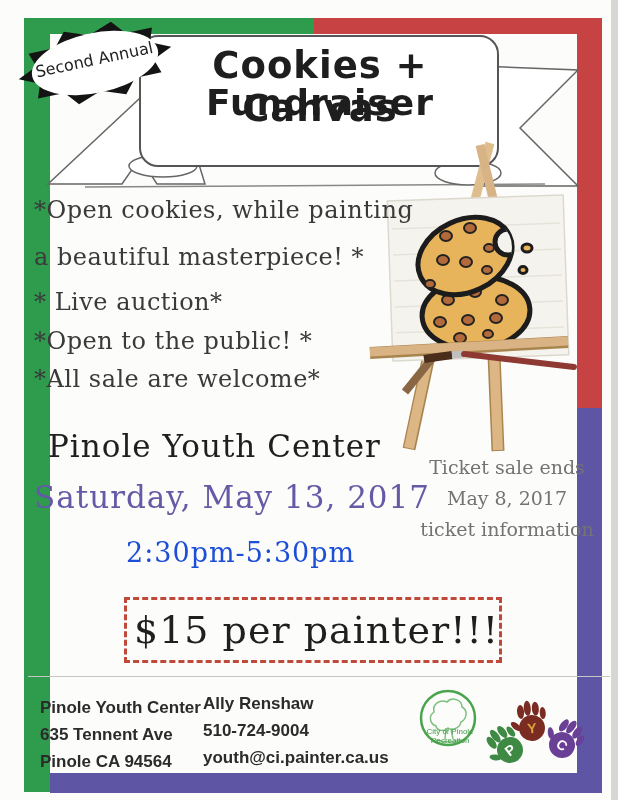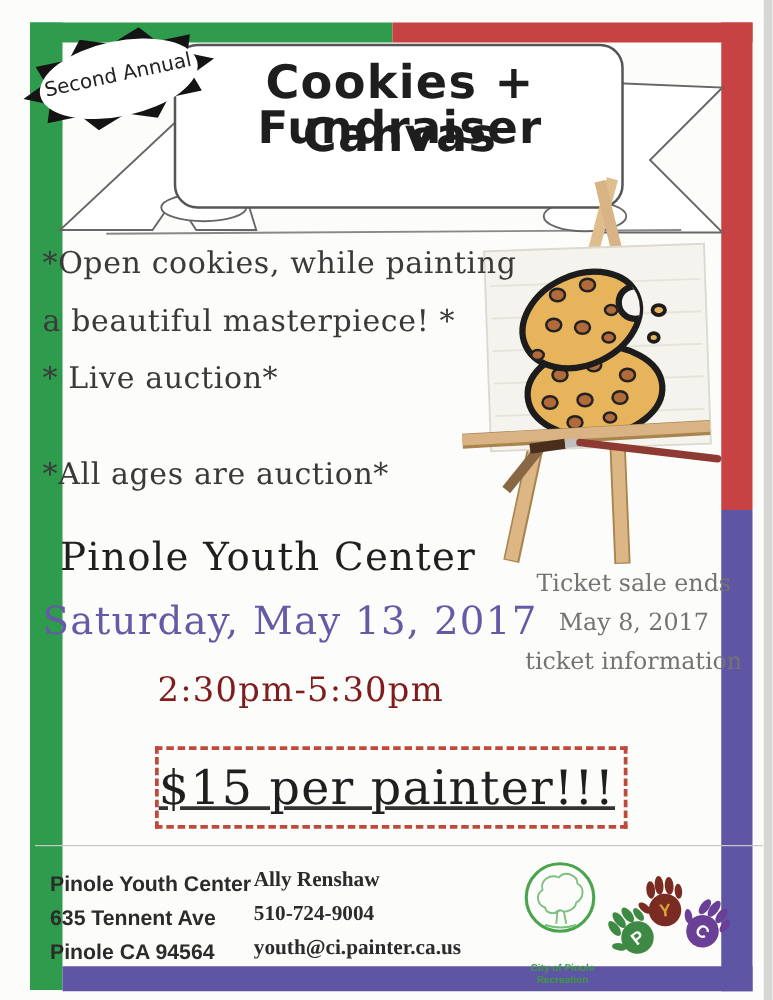--- a/index.html
+++ b/index.html
@@ -34,40 +34,40 @@
     position:absolute;left:0;top:28px;width:158px;text-align:center;
     font-family:"DejaVu Sans",sans-serif;font-size:16px;color:#222;
   }
   
   .easel-svg{left:0;top:0;width:618px;height:800px;pointer-events:none;}
   
   .bullet{position:absolute;left:34px;font-size:24px;letter-spacing:.5px;color:#3a3a3a;white-space:nowrap;}
   .b1{top:196px;}.b2{top:243px;}.b3{top:288px;}.b4{top:327px;}.b5{top:365px;}
   .venue{left:48px;top:428px;font-size:31px;color:#1f1f1f;letter-spacing:1px;white-space:nowrap;}
   .date{left:34px;top:479px;font-size:31px;color:#665aa6;letter-spacing:1px;white-space:nowrap;}
-  .time{left:126px;top:537px;font-size:27px;color:#7f1d1d;letter-spacing:1px;white-space:nowrap;}
+  .time{left:126px;top:537px;font-size:27px;color:#1d4ed8;letter-spacing:1px;white-space:nowrap;}
   .tickets{left:410px;top:456px;width:194px;text-align:center;font-size:19px;color:#737373;}
   .tickets div{margin-bottom:9px;white-space:nowrap;}
   .price-box{
     left:124px;top:597px;width:372px;height:60px;
-    border:3px dashed #bf4a3a;display:flex;align-items:center;justify-content:flex-start;text-decoration:underline;
+    border:3px dashed #bf4a3a;display:flex;align-items:center;justify-content:flex-end;
   }
   .price-text{font-size:38px;color:#1f1f1f;letter-spacing:1px;white-space:nowrap;}
   .separator{left:28px;top:676px;width:582px;height:1px;background:#c6c6c4;}
   .contact-col{
     position:absolute;font-family:"Liberation Sans","DejaVu Sans",sans-serif;
     font-weight:bold;font-size:17px;line-height:27px;color:#2b2b2b;white-space:nowrap;
   }
   .contact-address{left:40px;top:694px;}
-  .contact-person{left:203px;top:690px;font-family:Liberation Serif, serif;}
+  .contact-person{left:203px;top:690px;}
   
   .rec-logo-svg{left:410px;top:688px;width:80px;height:80px;}
   .rec-logo-text{
-    position:absolute;left:406px;top:770px;width:88px;text-align:center;
-    font-family:"Liberation Sans",sans-serif;font-weight:bold;font-size:8px;
+    position:absolute;left:406px;top:727px;width:88px;text-align:center;
+    font-family:"Liberation Sans",sans-serif;font-weight:normal;font-size:8px;
     line-height:9px;color:#3f9a44;
   }
   .hands-svg{left:480px;top:688px;width:125px;height:95px;}
   .hand-letter{font-family:"Liberation Sans",sans-serif;font-weight:bold;font-size:14px;}
 </style>
 </head>
 <body>
 
 <div class="page">
 
@@ -160,21 +160,22 @@
     <g>
       <line x1="424" y1="359" x2="452" y2="355" stroke="#4a2e1b" stroke-width="8"></line>
       <line x1="452" y1="355" x2="464" y2="354" stroke="#bfbfbf" stroke-width="7"></line>
       <line x1="464" y1="354" x2="574" y2="367" stroke="#8e3a32" stroke-width="6" stroke-linecap="round"></line>
     </g>
   </svg>
 
   <div class="bullet b1">*Open cookies, while painting</div>
   <div class="bullet b2">a beautiful masterpiece! *</div>
   <div class="bullet b3">* Live auction*</div>
-  <div class="bullet b5">*All ages are auction*</div>
+  <div class="bullet b4">*Open to the public! *</div>
+  <div class="bullet b5">*All sale are welcome*</div>
 
   <div class="abs venue">Pinole Youth Center</div>
   <div class="abs date">Saturday, May 13, 2017</div>
   <div class="abs time">2:30pm-5:30pm</div>
 
   <div class="abs tickets">
     <div>Ticket sale ends</div>
     <div>May 8, 2017</div>
     <div>ticket information</div>
   </div>

